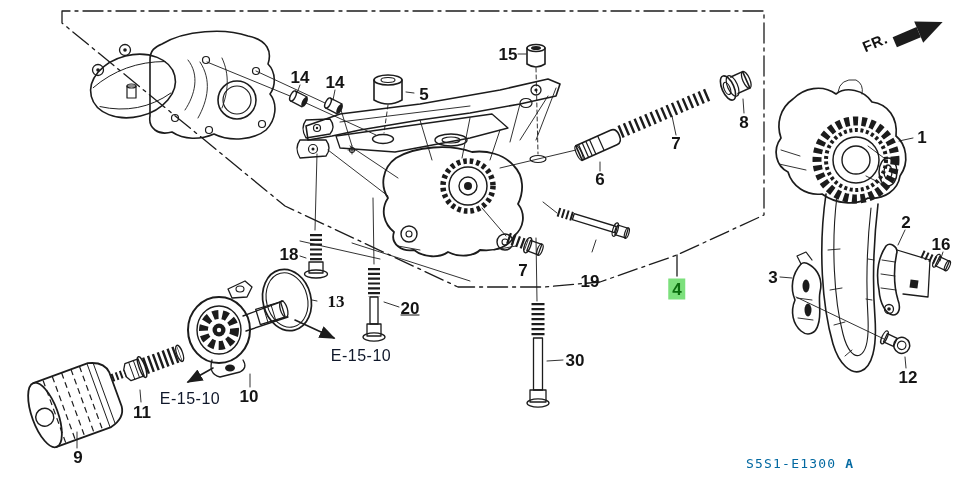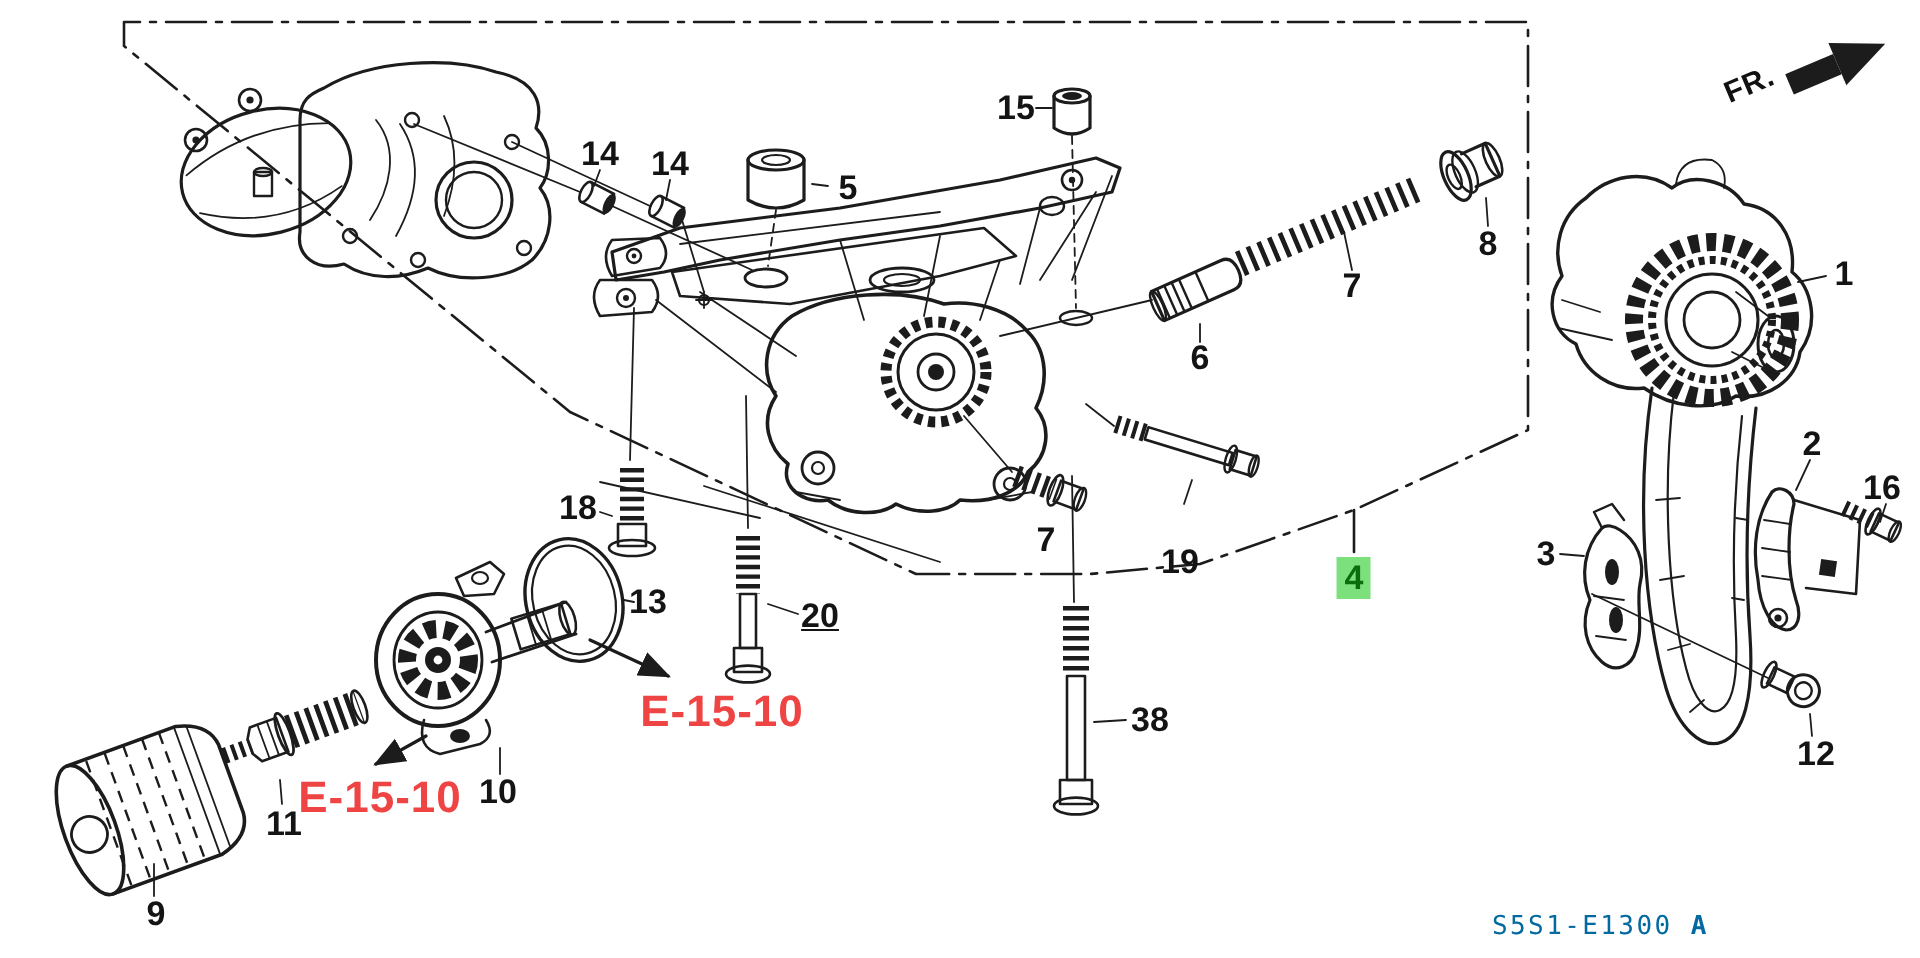--- a/index.html
+++ b/index.html
@@ -9,22 +9,22 @@
   #art *{vector-effect:none;}
   .ln{stroke:#1c1c1c;fill:none;stroke-width:1.6;stroke-linecap:round;stroke-linejoin:round;}
   .thin{stroke:#1c1c1c;fill:none;stroke-width:0.9;stroke-linecap:round;}
   .thr{stroke:#1c1c1c;fill:none;stroke-linecap:butt;}
   .dk{fill:#1c1c1c;stroke:none;}
   .wt{fill:#fff;}
   .dash{stroke-dasharray:4 3;}
   .callout{position:absolute;transform:translate(-50%,-50%);font-size:17px;font-weight:bold;
            color:#141414;line-height:1;white-space:nowrap;cursor:pointer;}
   .callout.highlighted{background:var(--hl,#7ce07c);color:var(--hlt,#0b6e0e);padding:2px 4px;}
-  .ref-link{position:absolute;transform:translate(-50%,-50%);font-size:22px;font-weight:700;
-            color:#ef4444;letter-spacing:.5px;cursor:pointer;white-space:nowrap;}
+  .ref-link{position:absolute;transform:translate(-50%,-50%);font-size:16px;font-weight:400;
+            color:#0f172a;letter-spacing:.5px;cursor:pointer;white-space:nowrap;}
   #fr-label{position:absolute;left:862px;top:34px;transform:rotate(-23deg);
             font-size:15px;font-weight:bold;color:#111;letter-spacing:.5px;}
   #part-code{position:absolute;left:746px;top:456px;font-family:"DejaVu Sans Mono",monospace;
              font-size:13px;color:#0369a1;letter-spacing:1.2px;}
   #part-code b{font-weight:bold;}
 </style>
 </head>
 <body>
 
 <div id="stage">
@@ -293,30 +293,30 @@
       <div class="callout" style="left: 773px; top: 277px;">3</div>
       <div class="callout highlighted" style="left: 677px; top: 289px;">4</div>
       <div class="callout" style="left: 424px; top: 94px;">5</div>
       <div class="callout" style="left: 600px; top: 179px;">6</div>
       <div class="callout" style="left: 676px; top: 143px;">7</div>
       <div class="callout" style="left: 744px; top: 122px;">8</div>
       <div class="callout" style="left: 78px; top: 457px;">9</div>
       <div class="callout" style="left: 249px; top: 396px;">10</div>
       <div class="callout" style="left: 142px; top: 412px;">11</div>
       <div class="callout" style="left: 908px; top: 377px;">12</div>
-      <div class="callout" style="left: 324px; top: 301px;">13</div>
+      <div class="callout" style="left: 336px; top: 301px; font-family: Liberation Serif, serif;">13</div>
       <div class="callout" style="left: 300px; top: 77px;">14</div>
       <div class="callout" style="left: 335px; top: 82px;">14</div>
       <div class="callout" style="left: 508px; top: 54px;">15</div>
       <div class="callout" style="left: 941px; top: 244px;">16</div>
       <div class="callout" style="left: 523px; top: 270px;">7</div>
       <div class="callout" style="left: 289px; top: 254px;">18</div>
       <div class="callout" style="left: 590px; top: 261px; margin-top: 20px;">19</div>
       <div class="callout" style="left: 410px; top: 308px; text-decoration: underline;">20</div>
-      <div class="callout" style="left: 575px; top: 360px;">38</div>
+      <div class="callout" style="left: 575px; top: 360px;">30</div>
       <div class="ref-link" style="left: 190px; top: 399px;">E-15-10</div>
       <div class="ref-link" style="left: 361px; top: 356px;">E-15-10</div>
     </div>
 
 <div id="fr-label">FR.</div>
 
 <div id="part-code"><span>S5S1-E1300</span>&nbsp;<b>A</b></div>
 
 </div>
 

